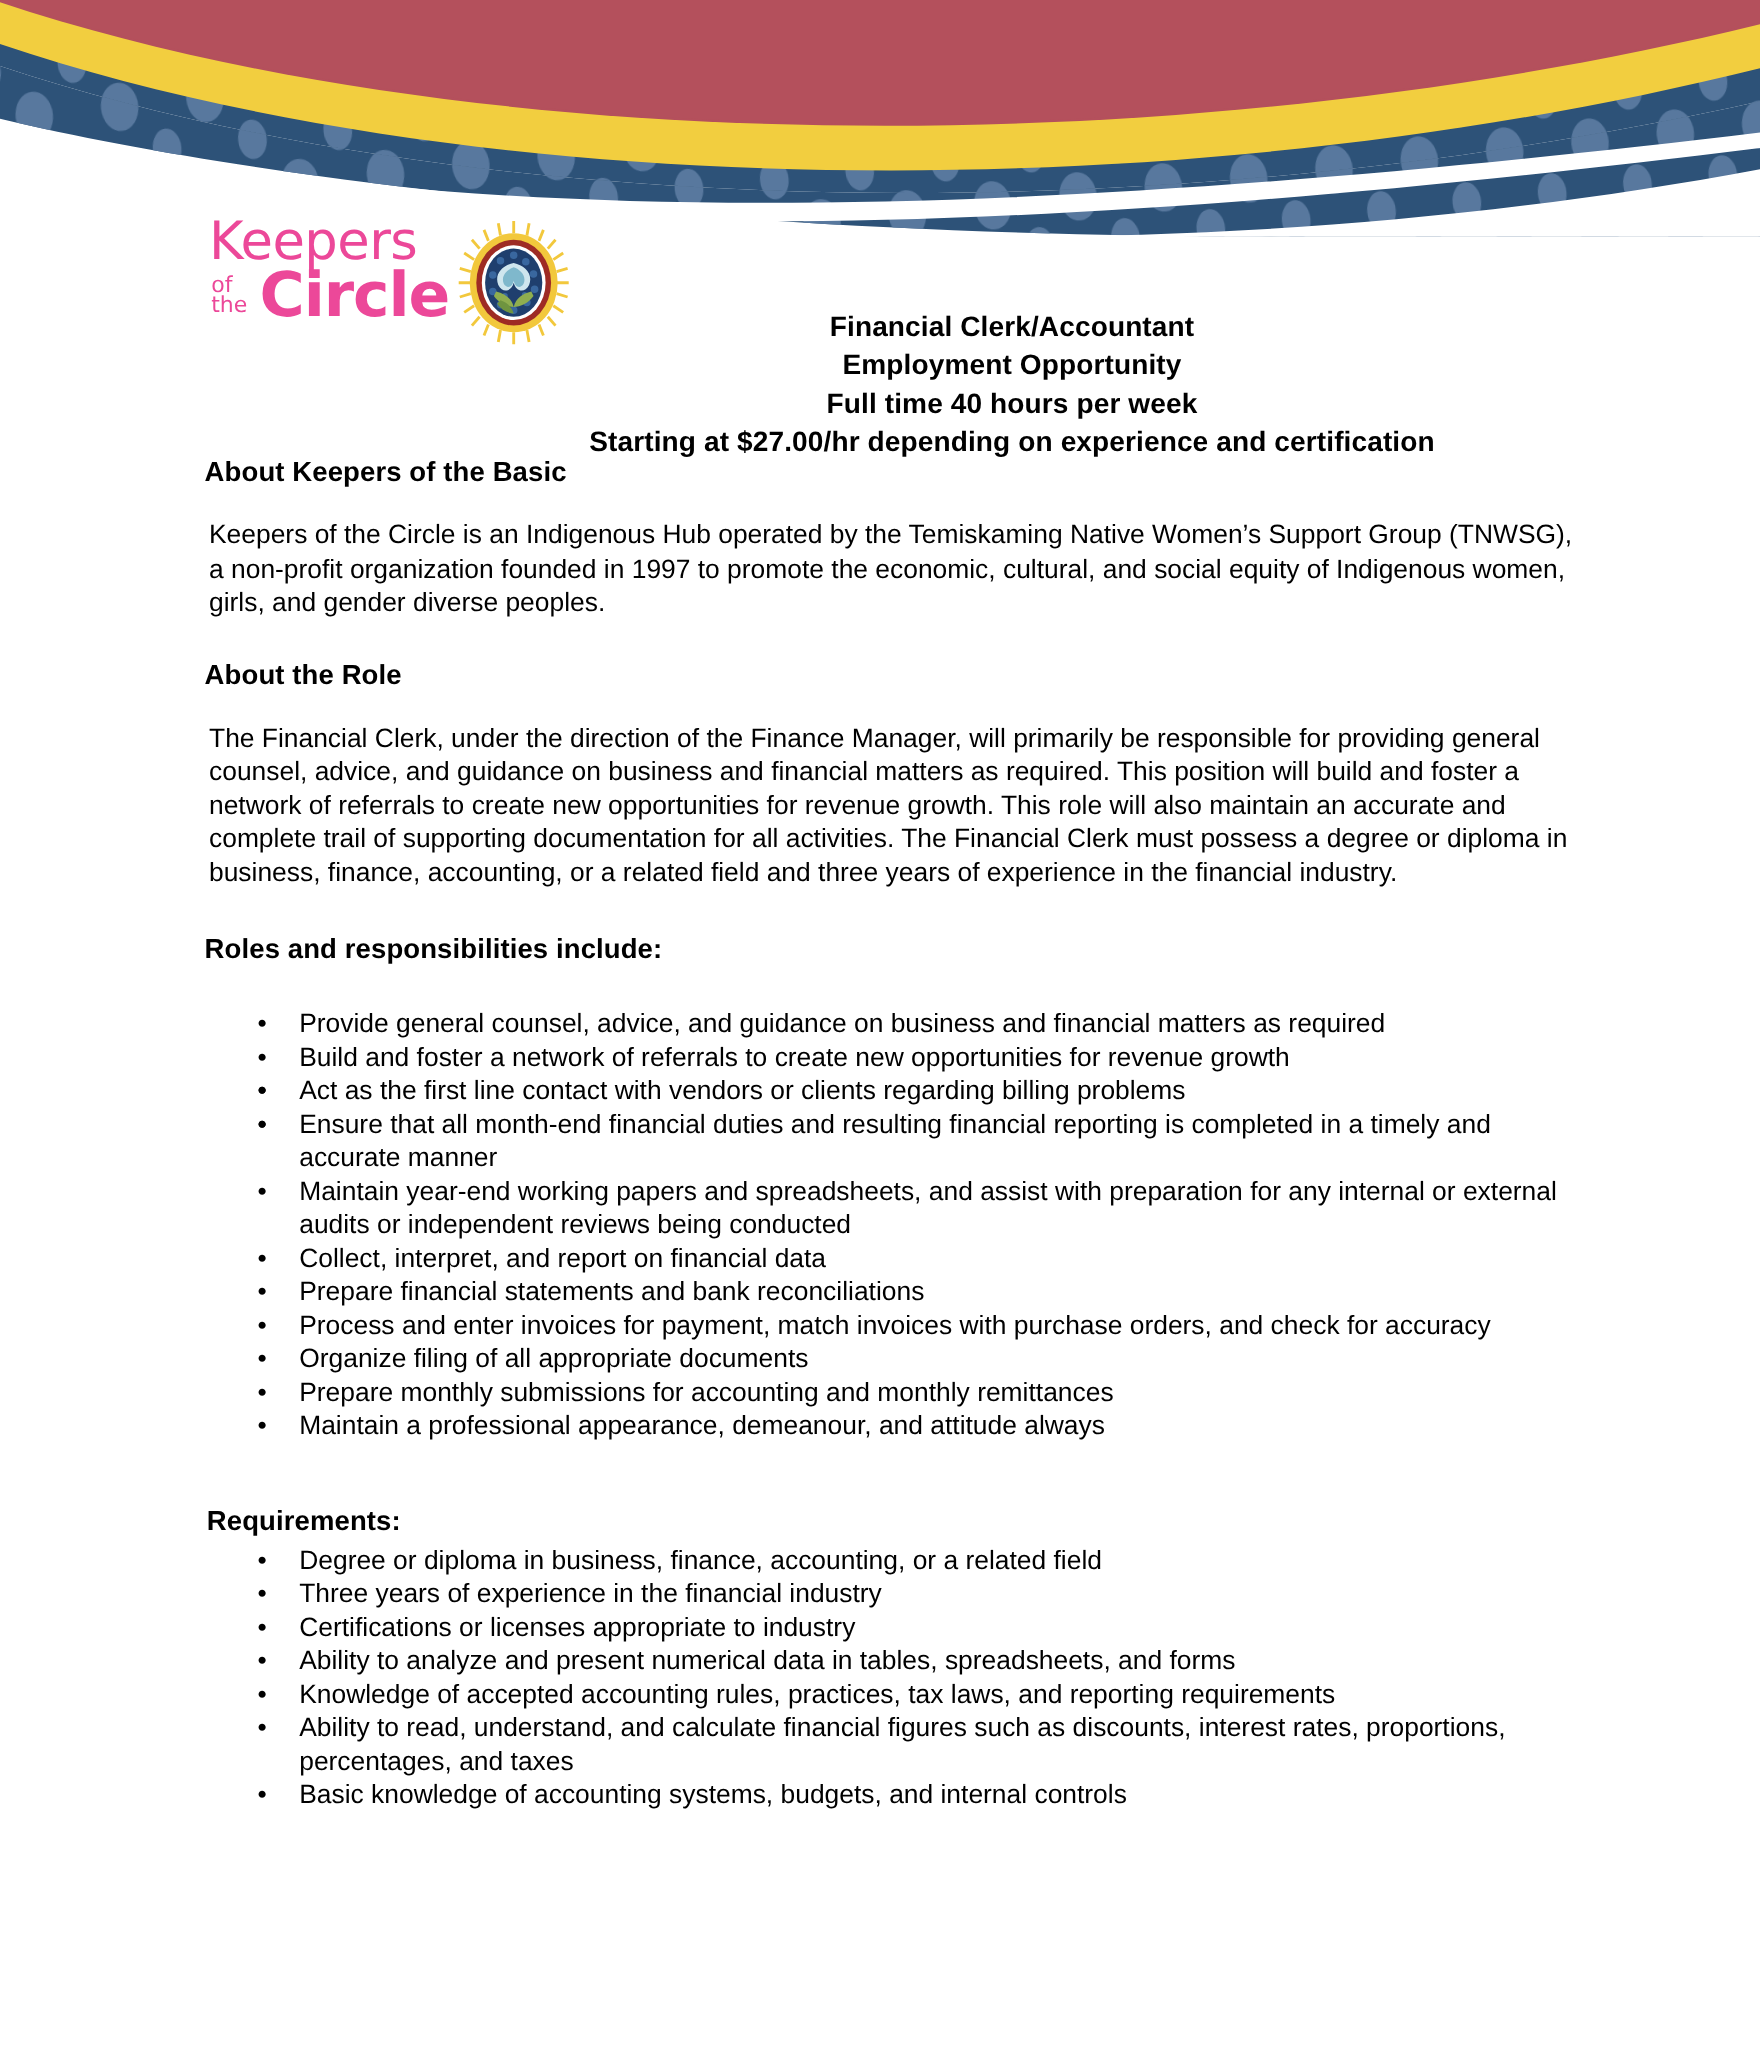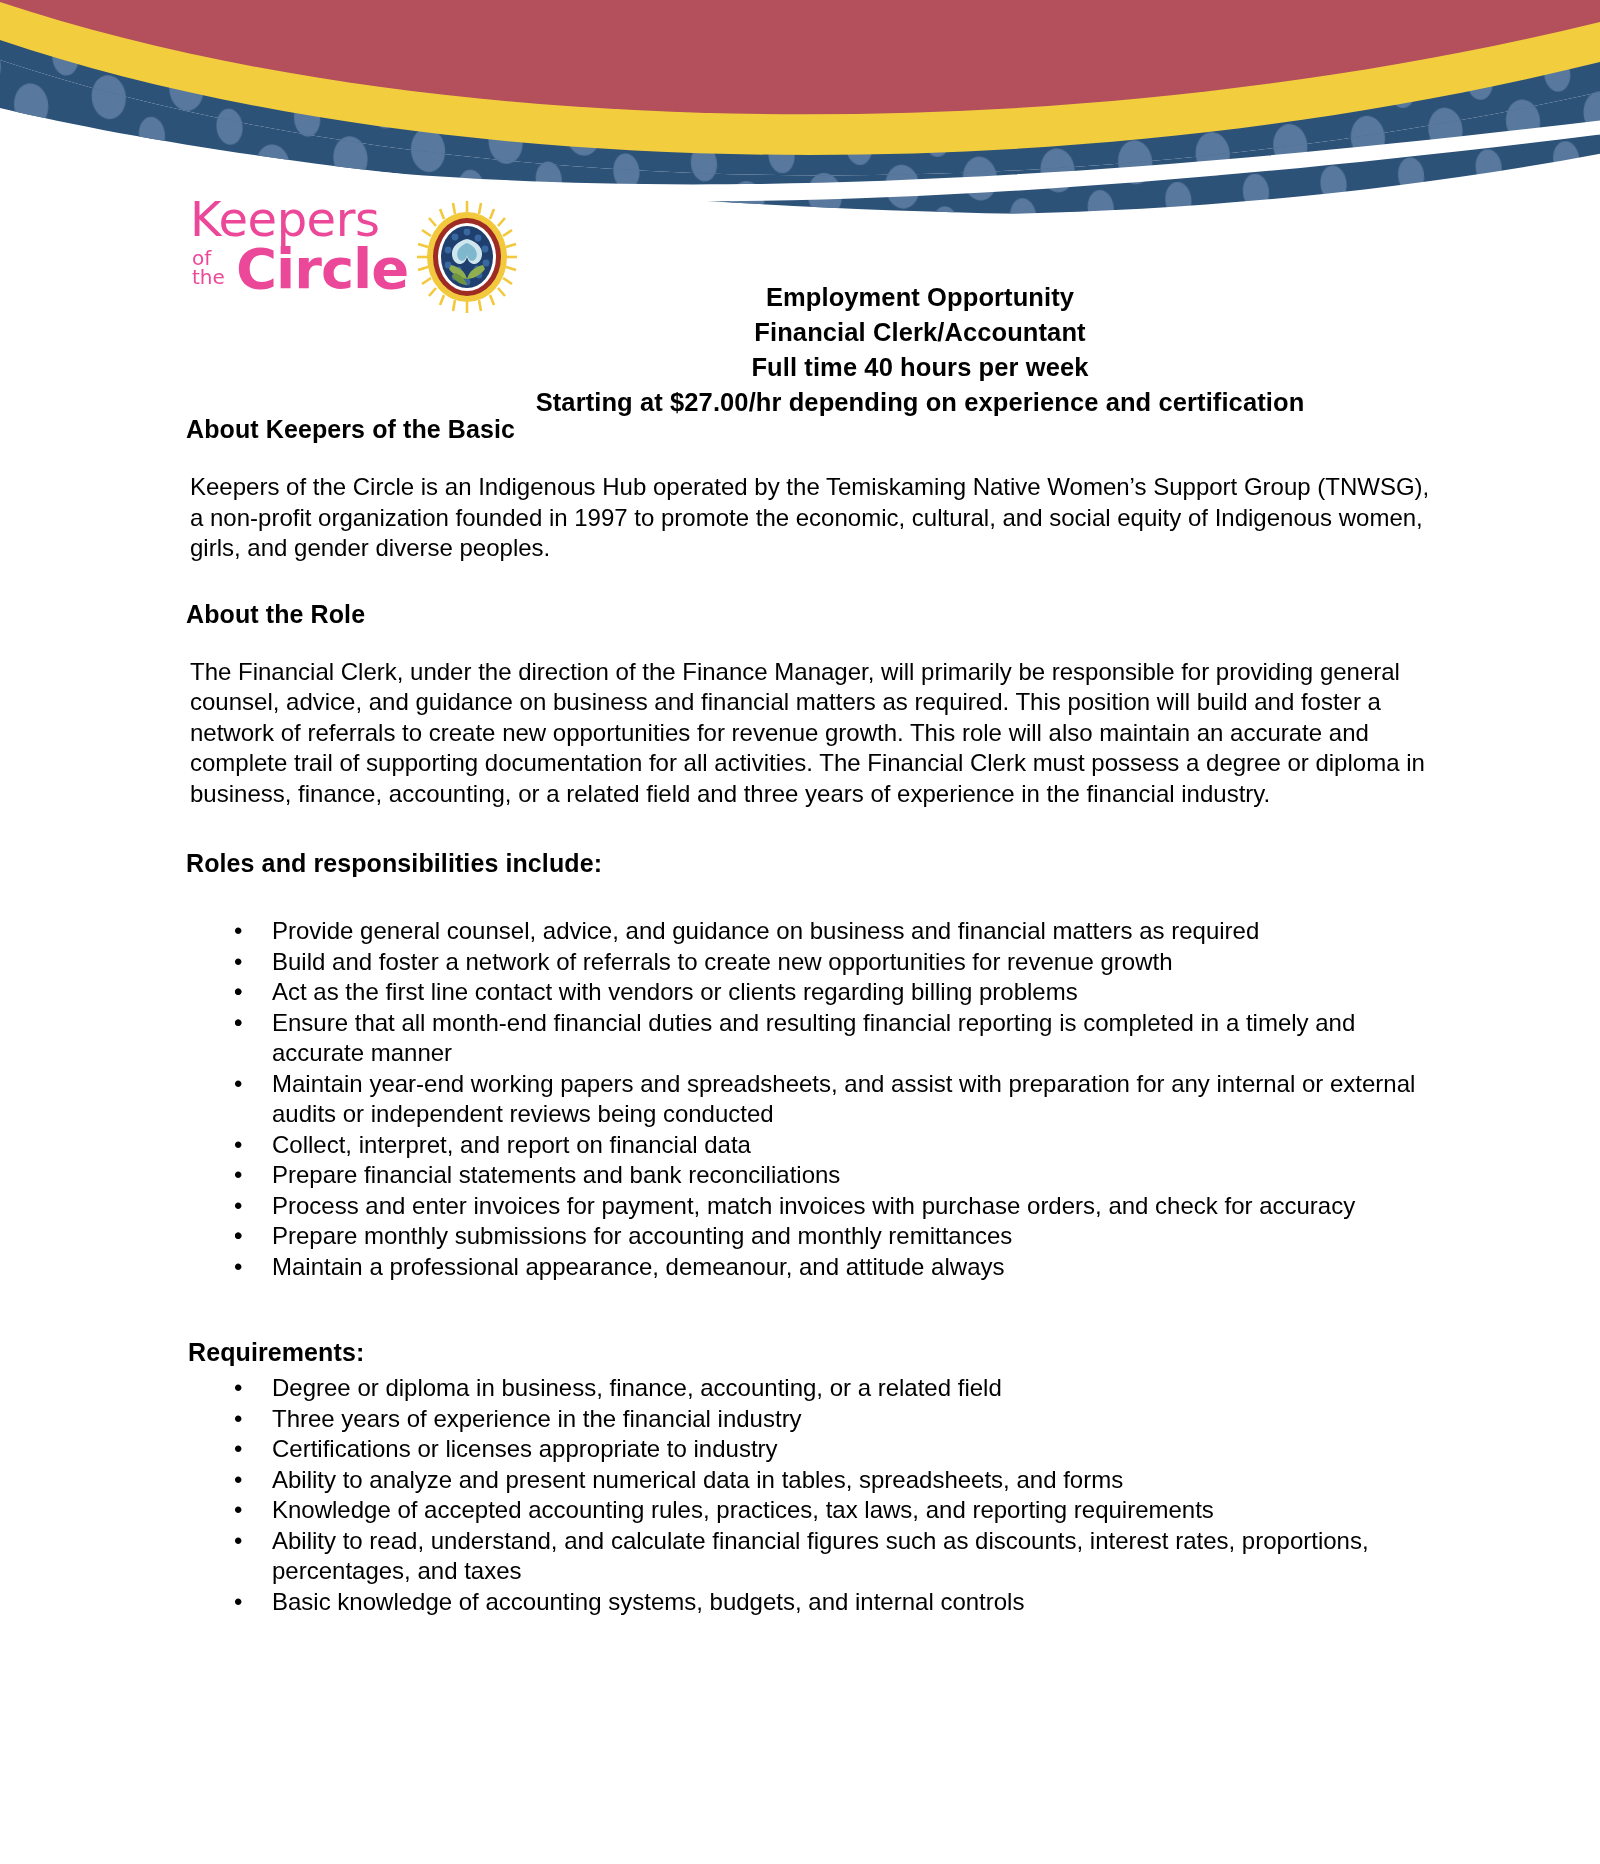--- a/index.html
+++ b/index.html
@@ -256,22 +256,22 @@
 
         <path d="M52,40 C62,42 70,50 66,60 C62,68 54,66 52,58 C50,66 42,68 38,60 C34,50 42,42 52,40 Z" fill="#cfe6ee"></path>
         <path d="M52,44 C58,46 64,52 61,59 C58,64 53,62 52,56 C51,62 46,64 43,59 C40,52 46,46 52,44 Z" fill="#7fb8cc"></path>
         <path d="M36,66 C44,68 50,72 52,80 C46,80 38,76 34,70 Z" fill="#8fae4f"></path>
         <path d="M68,66 C60,68 54,72 52,80 C58,80 66,76 70,70 Z" fill="#8fae4f"></path>
         <path d="M40,74 C46,76 50,80 52,86 C46,86 40,82 37,77 Z" fill="#6f9440"></path>
       </svg>
     </div>
 
     <div class="titleblock">
+      <div>Financial Clerk/Accountant</div>
       <div>Employment Opportunity</div>
-      <div>Financial Clerk/Accountant</div>
       <div>Full time 40 hours per week</div>
       <div>Starting at $27.00/hr depending on experience and certification</div>
     </div>
   </div>
 
   <div class="content">
 
     <h2 class="sec">About Keepers of the Basic</h2>
     <div class="gap-b"></div>
     <p class="para">Keepers of the Circle is an Indigenous Hub operated by the Temiskaming Native Women’s Support Group (TNWSG), a non-profit organization founded in 1997 to promote the economic, cultural, and social equity of Indigenous women, girls, and gender diverse peoples.</p>
@@ -288,21 +288,21 @@
         <li><span class="dot">•</span><span>Provide general counsel, advice, and guidance on business and financial matters as required</span></li>
         <li><span class="dot">•</span><span>Build and foster a network of referrals to create new opportunities for revenue growth</span></li>
         <li><span class="dot">•</span></li>
         <li><span class="dot">•</span><span>Act as the first line contact with vendors or clients regarding billing problems</span></li>
         <li><span class="dot">•</span></li>
         <li><span class="dot">•</span><span>Ensure that all month-end financial duties and resulting financial reporting is completed in a timely and accurate manner</span></li>
         <li><span class="dot">•</span><span>Maintain year-end working papers and spreadsheets, and assist with preparation for any internal or external audits or independent reviews being conducted</span></li>
         <li><span class="dot">•</span><span>Collect, interpret, and report on financial data</span></li>
         <li><span class="dot">•</span><span>Prepare financial statements and bank reconciliations</span></li>
         <li><span class="dot">•</span><span>Process and enter invoices for payment, match invoices with purchase orders, and check for accuracy</span></li>
-        <li><span class="dot">•</span></li>
+        <li><span class="dot">•</span><span>Organize filing of all appropriate documents</span></li>
         <li><span class="dot">•</span><span>Prepare monthly submissions for accounting and monthly remittances</span></li>
         <li><span class="dot">•</span><span>Maintain a professional appearance, demeanour, and attitude always</span></li>
       </ul>
 
     <div class="gap-f"></div>
     <h2 class="sec req">Requirements:</h2>
     <div class="gap-g"></div>
     <ul class="bullets reqs" id="reqs-list">
         <li><span class="dot">•</span><span>Degree or diploma in business, finance, accounting, or a related field</span></li>
         <li><span class="dot">•</span><span>Three years of experience in the financial industry</span></li>

